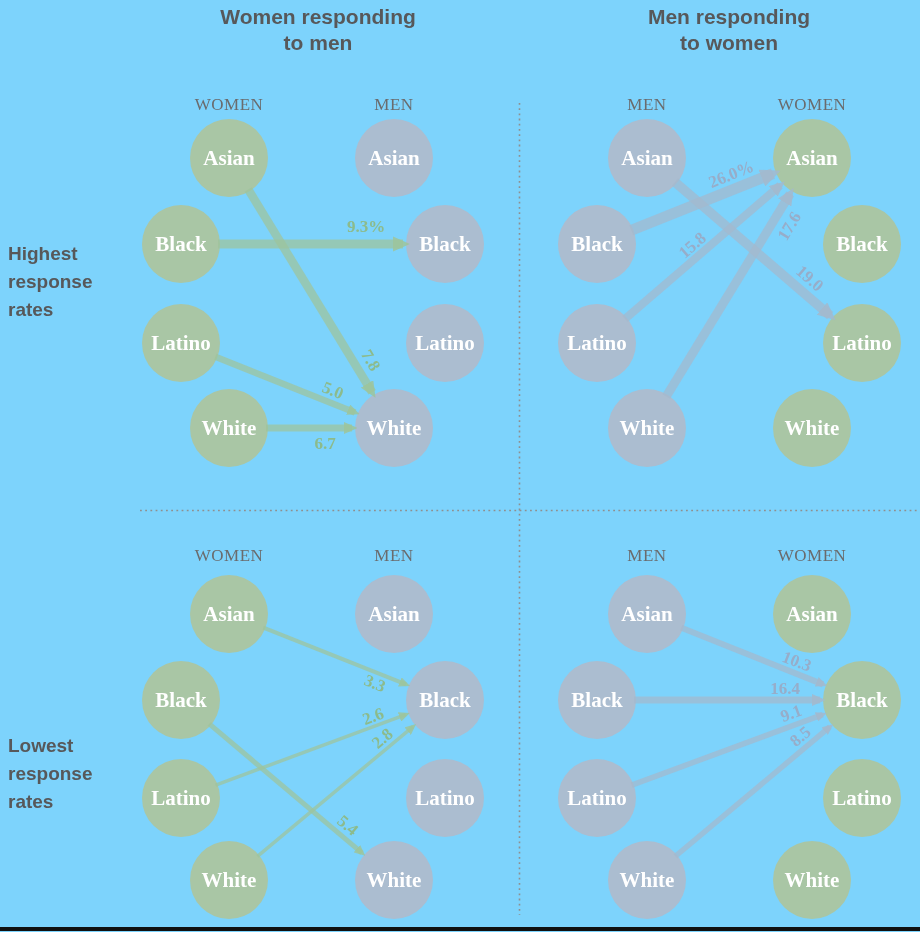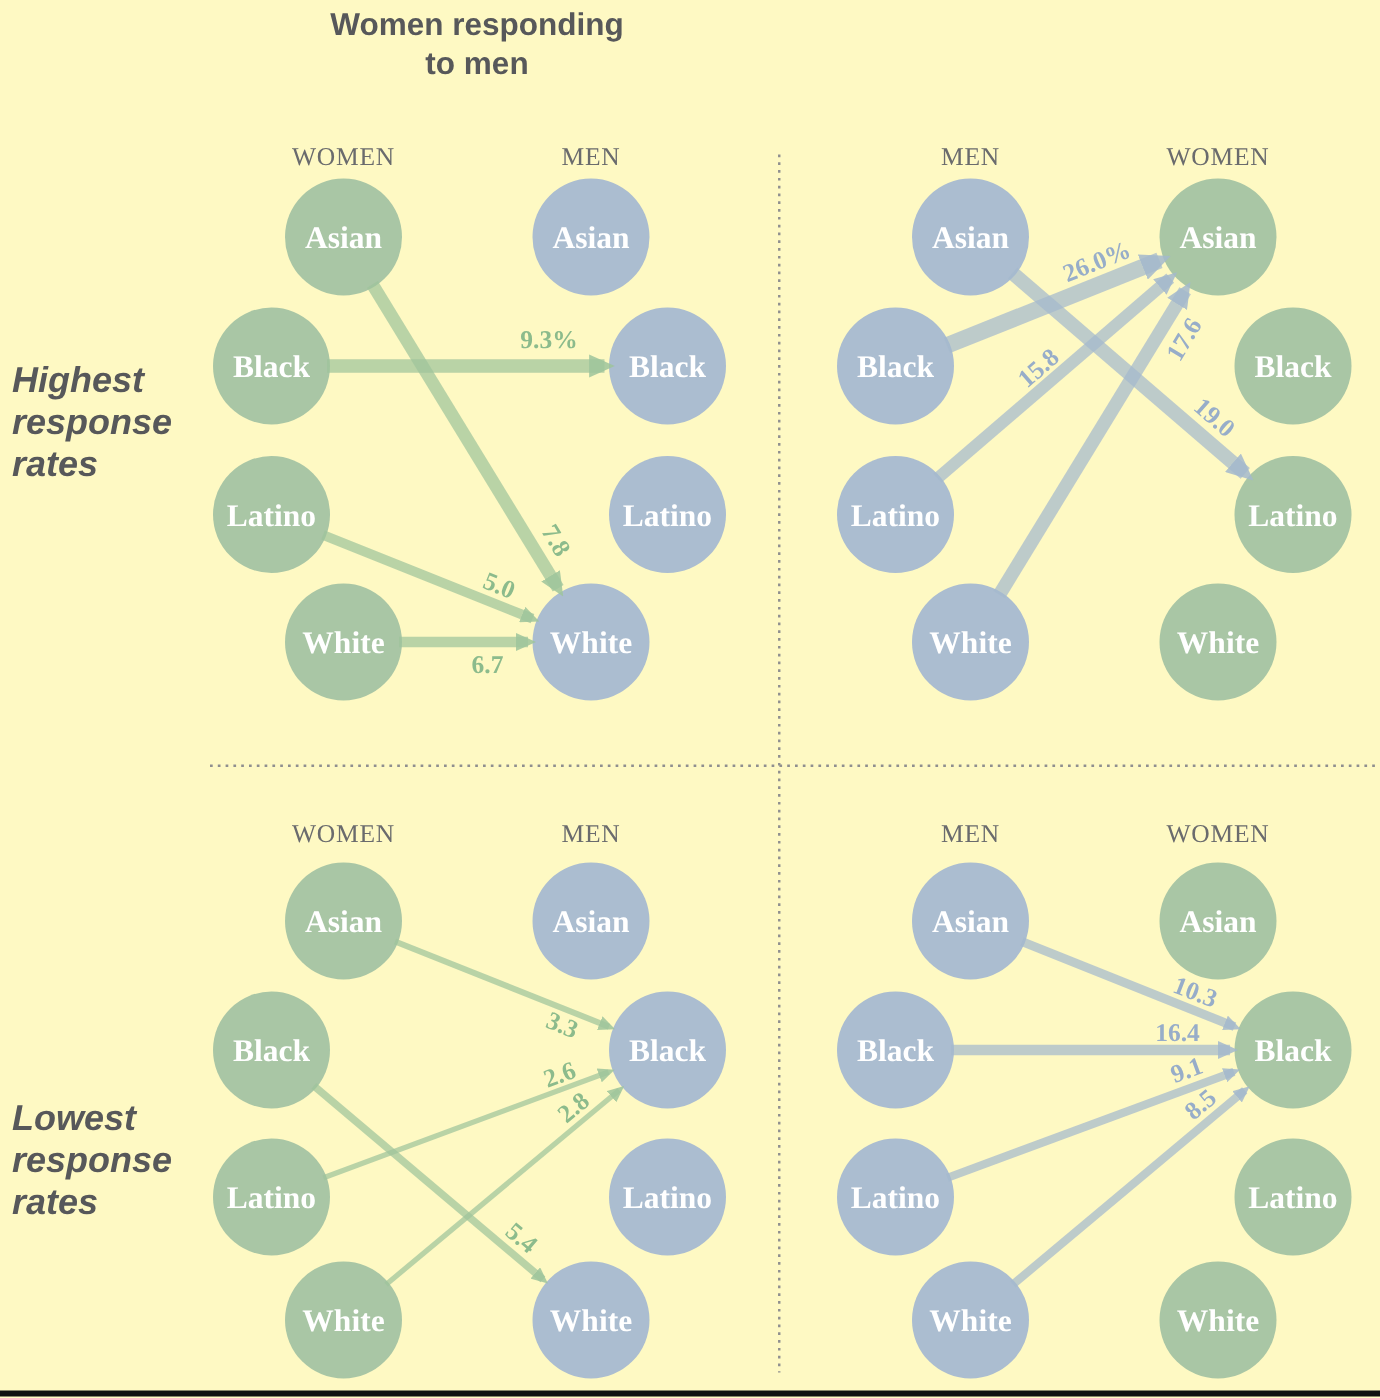--- a/index.html
+++ b/index.html
@@ -1,38 +1,40 @@
 <!DOCTYPE html>
 <html><head>
 <meta charset="utf-8">
 <style>
   html,body{margin:0;padding:0;background:#ffffff;}
-  .stage{position:relative;width:920px;height:932px;background:#fef9c3;overflow:hidden;
+  .stage{position:relative;width:920px;height:932px;background:#7dd3fc;overflow:hidden;
          font-family:"Liberation Sans",sans-serif;}
   #chart{position:absolute;left:0;top:0;}
   .title{position:absolute;top:4px;width:320px;text-align:center;font-weight:bold;
          font-size:21px;line-height:26px;color:#57585a;white-space:pre-line;}
   .title-left{left:158px;}
   .title-right{left:569px;}
-  .rowlabel{position:absolute;left:8px;width:130px;font-weight:bold;font-size:24px;
-            line-height:28px;color:#57585a;white-space:pre-line;font-style:italic;}
+  .rowlabel{position:absolute;left:8px;width:130px;font-weight:bold;font-size:19px;
+            line-height:28px;color:#57585a;white-space:pre-line;}
   .rowlabel-top{top:240px;}
   .rowlabel-bottom{top:732px;}
   .bottom-bar{position:absolute;left:0;bottom:1px;width:920px;height:4px;}
   text{font-family:"Liberation Serif",serif;}
   .hdr{font-size:17px;letter-spacing:0.5px;}
   .node-label{font-size:21px;font-weight:bold;}
   .val{font-size:17px;font-weight:bold;}
 </style>
 </head>
 <body>
 
 <div class="stage">
   <div class="title title-left">Women responding
 to men</div>
+  <div class="title title-right">Men responding
+to women</div>
   <div class="rowlabel rowlabel-top">Highest
 response
 rates</div>
   <div class="rowlabel rowlabel-bottom">Lowest
 response
 rates</div>
   <svg id="chart" width="920" height="932" viewBox="0 0 920 932">
       <line x1="519.5" y1="103" x2="519.5" y2="915" stroke="#8f8f8f" stroke-width="1.6" stroke-dasharray="1.8 3.4" fill="none"></line>
       <line x1="140" y1="510.5" x2="920" y2="510.5" stroke="#8f8f8f" stroke-width="1.6" stroke-dasharray="1.8 3.4" fill="none"></line>
       <defs>

